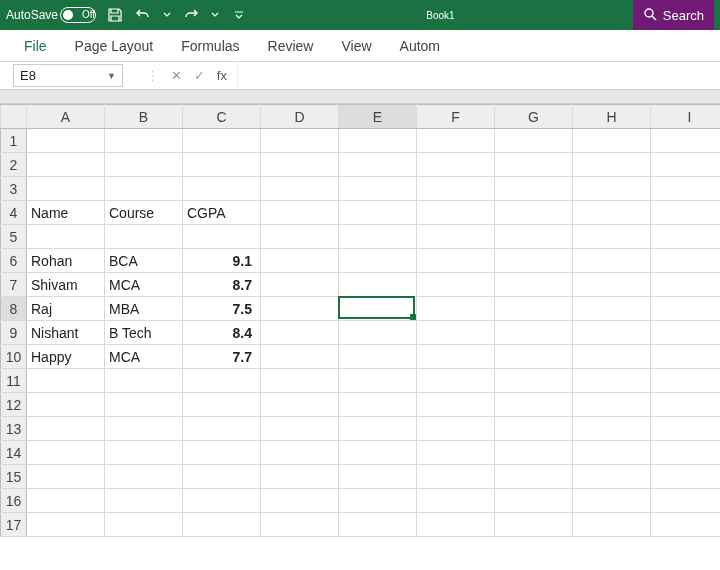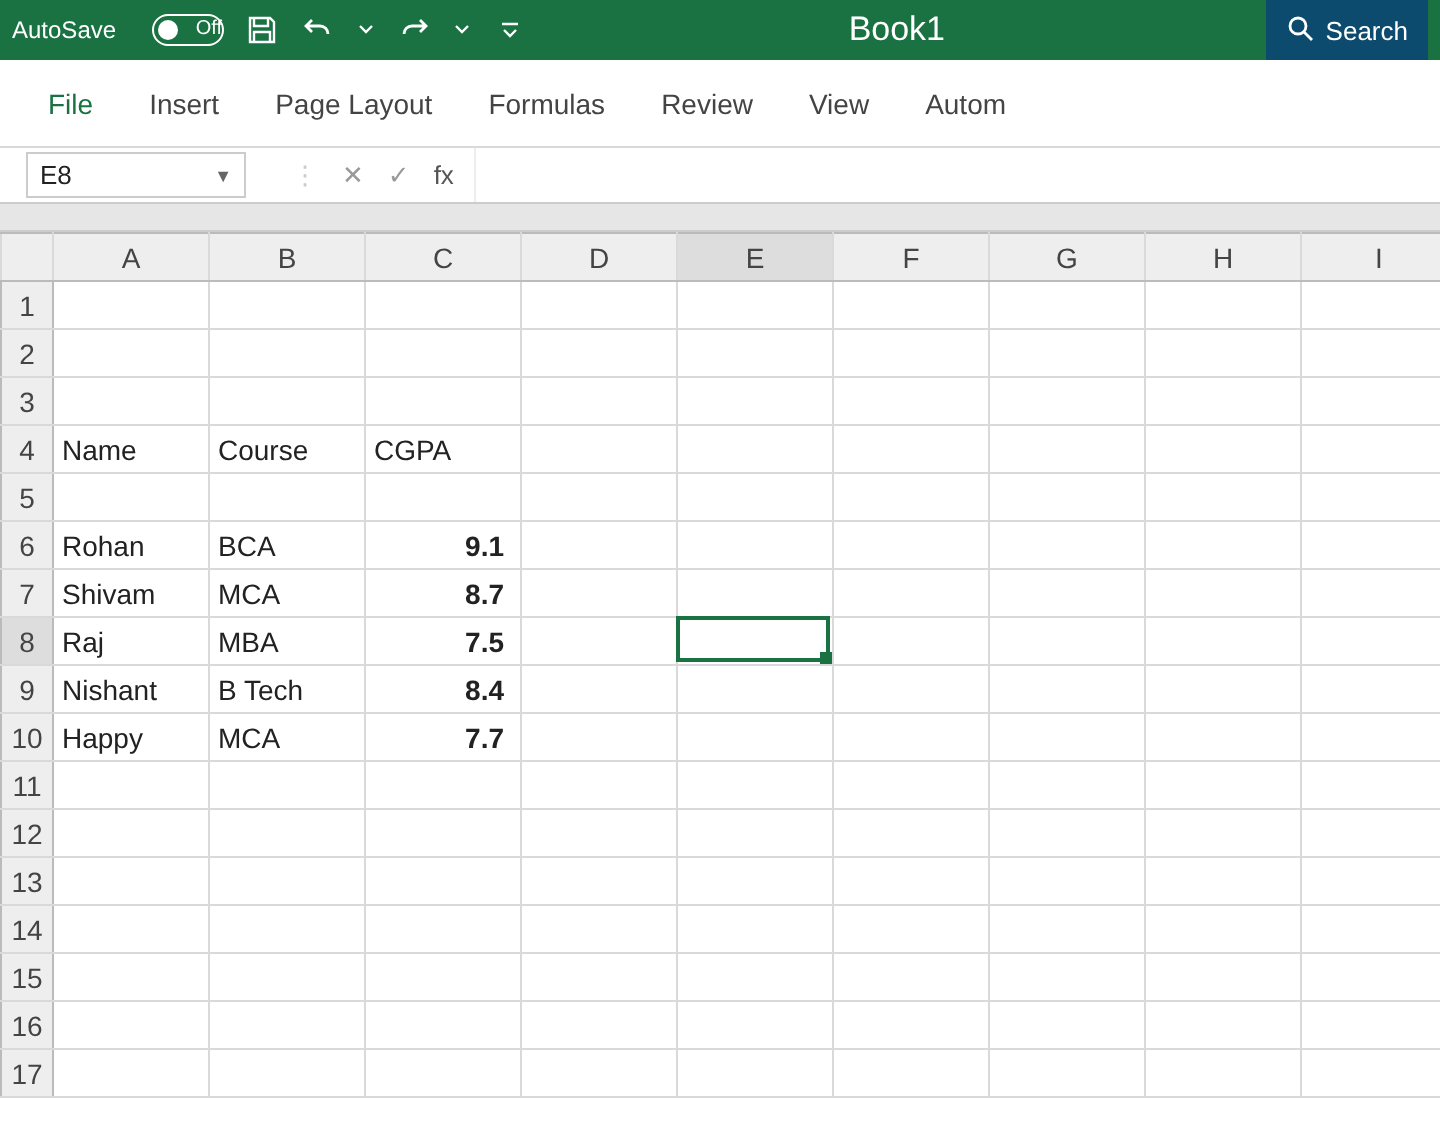--- a/index.html
+++ b/index.html
@@ -1,33 +1,33 @@
 <!DOCTYPE html>
 <html><head>
 <meta charset="utf-8">
 <style>
   * { box-sizing: border-box; margin: 0; padding: 0; font-family: "Segoe UI", Arial, sans-serif; }
   body { width: 720px; height: 570px; background: #fff; overflow: hidden; font-size: 13px; color: #222; }
 
   
   .title-bar { height: 30px; background: #1a7243; color: #fff; display: flex; align-items: center; padding: 0 6px; }
   .title-left { display: flex; align-items: center; gap: 10px; flex: 0 0 auto; }
-  .autosave { display: flex; align-items: center; gap: 18px; font-size: 12px; }
+  .autosave { display: flex; align-items: center; gap: 2px; font-size: 12px; }
   .toggle { width: 36px; height: 16px; border: 1px solid #fff; border-radius: 10px; position: relative; display: inline-block; }
   .toggle::after { content: ""; position: absolute; left: 2px; top: 2px; width: 10px; height: 10px; border-radius: 50%; background: #fff; }
   .toggle-label { font-size: 10px; position: absolute; right: 0; top: 1px; }
   .qat-icon { width: 18px; height: 18px; display: inline-flex; align-items: center; justify-content: center; }
   .qat-icon svg { stroke: #fff; fill: none; }
-  .title-center { flex: 1 1 auto; text-align: center; font-size: 17px; }
-  .title-right { flex: 0 0 auto; display: flex; align-items: center; gap: 6px; background: #0c4a6e; padding: 0 10px; height: 100%; }
+  .title-center { flex: 1 1 auto; text-align: center; font-size: 10px; }
+  .title-right { flex: 0 0 auto; display: flex; align-items: center; gap: 6px; background: #701a75; padding: 0 10px; height: 100%; }
   .title-right svg { stroke: #fff; }
   .title-right .search-text { font-size: 13px; }
 
   
-  .ribbon-tabs { height: 44px; background: #fff; border-bottom: 1px solid #d9d9d9; display: flex; align-items: center; padding: 0 10px; gap: 0; }
+  .ribbon-tabs { height: 32px; background: #fff; border-bottom: 1px solid #d9d9d9; display: flex; align-items: center; padding: 0 10px; gap: 0; }
   .tab { padding: 0 14px; height: 100%; display: flex; align-items: center; font-size: 14px; color: #444; cursor: pointer; }
   .tab.file { color: #1a7243; font-weight: 400; }
 
   
   .formula-row { height: 28px; display: flex; align-items: stretch; border-bottom: 1px solid #ccc; }
   .name-box { width: 110px; border: 1px solid #ccc; margin: 2px 13px; display: flex; align-items: center; padding: 0 6px; font-size: 13px; justify-content: space-between; background: #fff; }
   .name-box .dd { font-size: 9px; color: #666; }
   .fx-controls { display: flex; align-items: center; gap: 12px; padding: 0 10px; color: #999; }
   .fx-controls .fx { color: #555; }
   .formula-input { flex: 1; border: none; outline: none; padding: 0 6px; font-size: 13px; background: #fff; border-left:1px solid #eee;}
@@ -104,21 +104,20 @@
           <circle cx="6" cy="6" r="4" stroke-width="1.4"></circle>
           <path d="M9 9l4 4" stroke-width="1.4"></path>
         </svg>
     </span>
     <span class="search-text">Search</span>
   </div>
 </div>
 
 <div class="ribbon-tabs" id="ribbon-tabs">
     <div class="tab file">File</div>
-    <div class="tab">Insert</div>
     <div class="tab">Page Layout</div>
     <div class="tab">Formulas</div>
     <div class="tab">Review</div>
     <div class="tab">View</div>
     <div class="tab">Autom</div>
   </div>
 
 <div class="formula-row">
   <div class="name-box">
     <span>E8</span>

